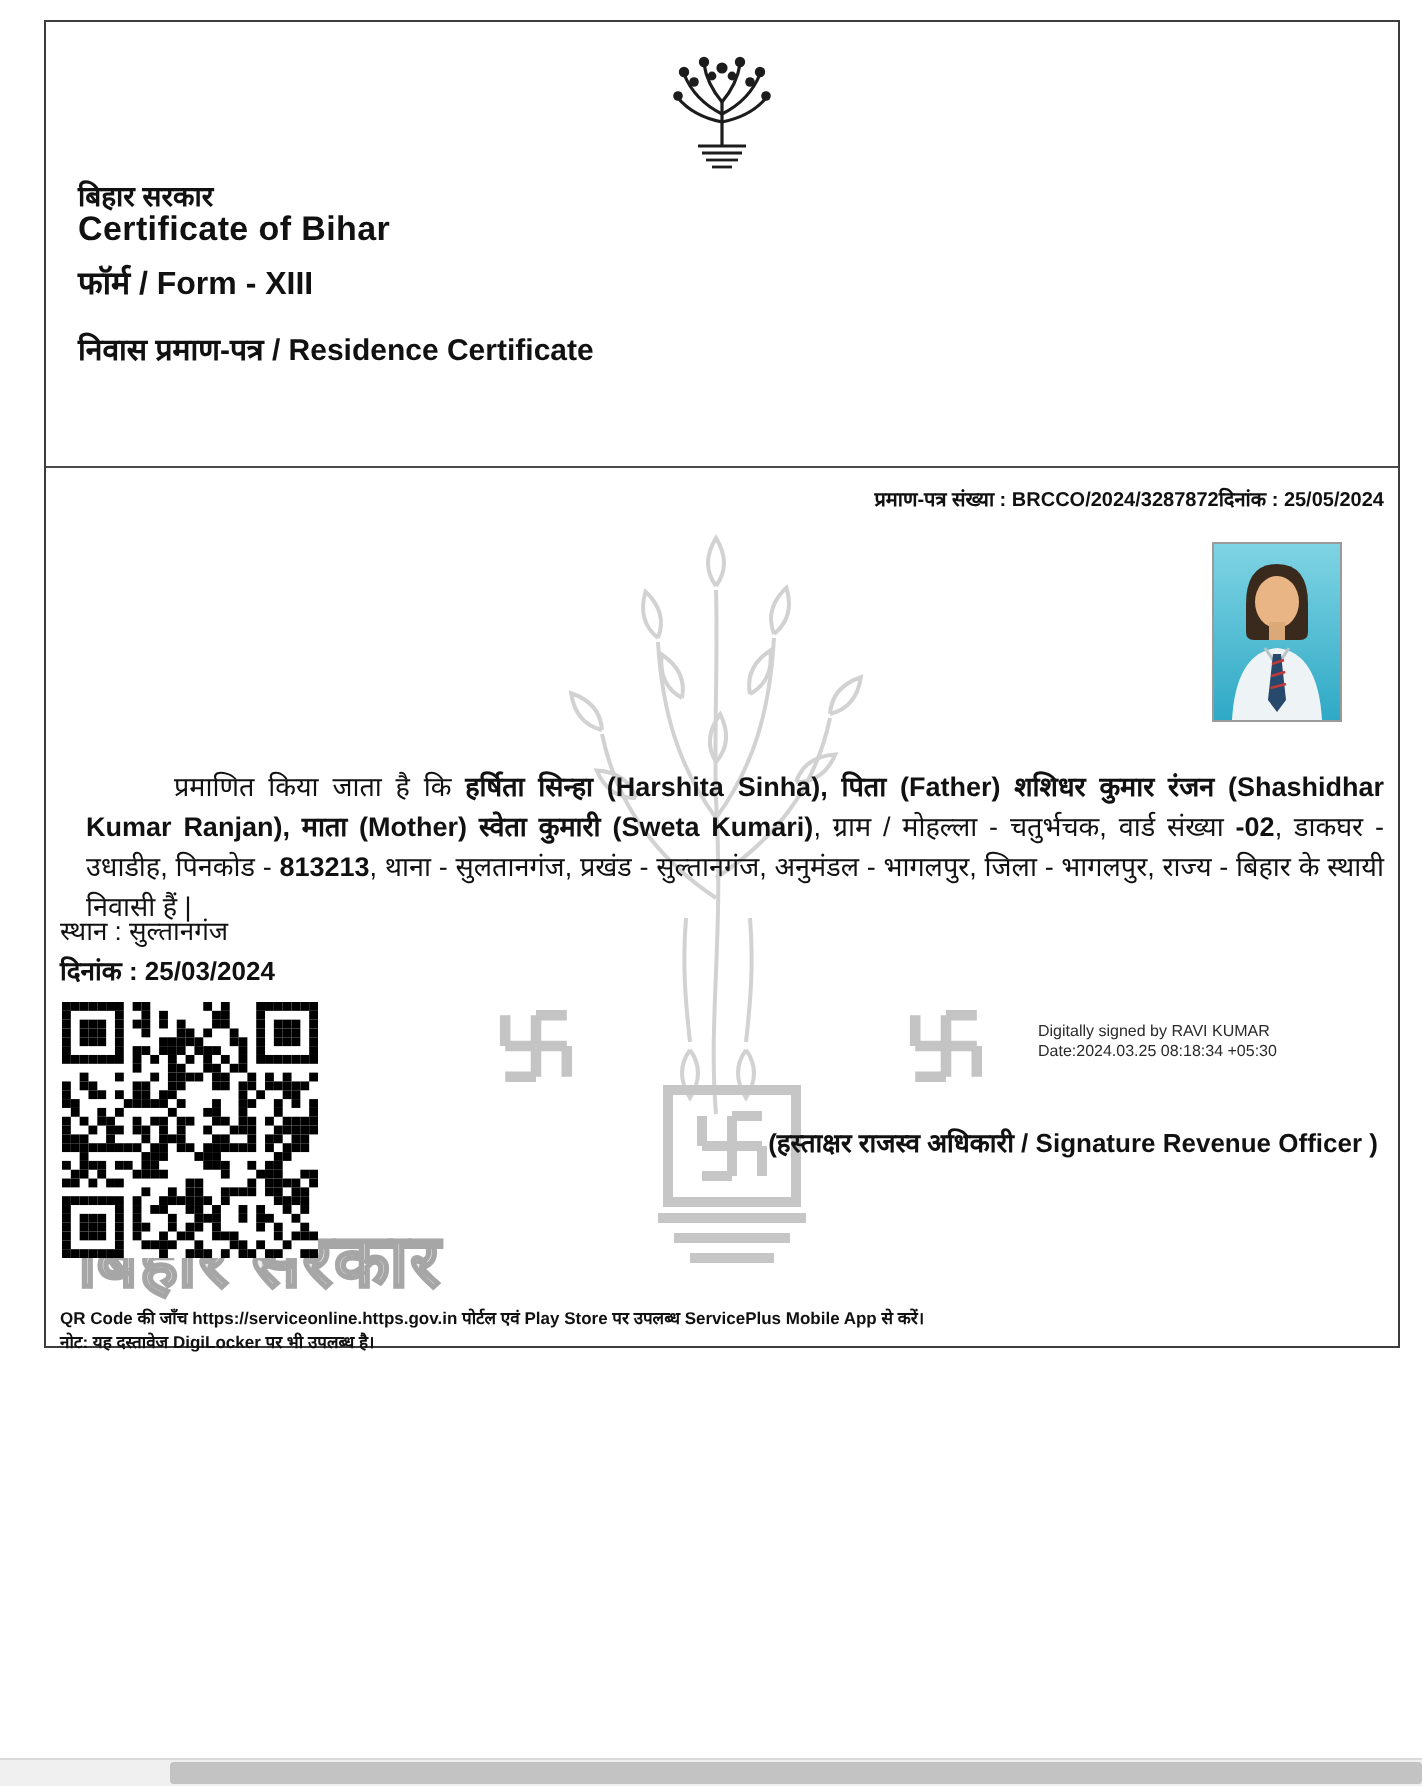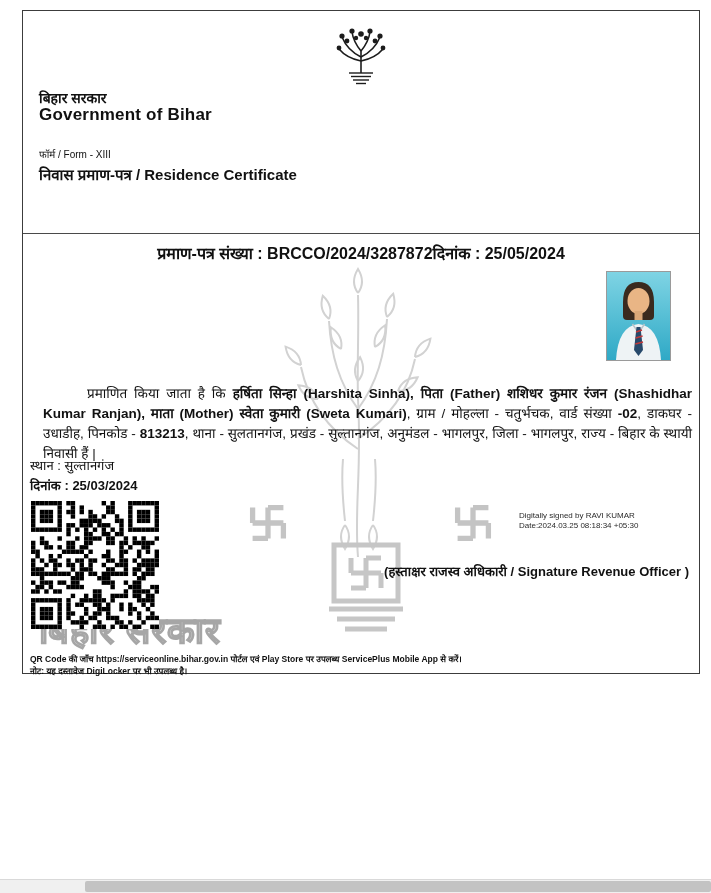--- a/index.html
+++ b/index.html
@@ -8,26 +8,26 @@
   .frame{position:absolute;left:22px;top:10px;width:676px;height:662px;border:1px solid #3c3c3c;}
   .abs{position:absolute;}
   .ctr{left:16px;right:0;text-align:left;}
   .b{font-weight:bold;}
   .fg{z-index:2;}
   .wm{z-index:0;}
   
   .emblem{left:50%;top:16px;transform:translateX(-50%);}
   .h-hindi{top:77px;font-size:14px;font-weight:bold;}
   .h-eng{top:94px;font-size:17px;font-weight:bold;letter-spacing:.2px;}
-  .h-form{top:119px;font-size:10px;font-weight:normal;margin-top:17px;}
+  .h-form{top:119px;font-size:16px;font-weight:bold;}
   .h-title{top:153px;font-size:15px;font-weight:bold;}
   .h-district{top:175px;font-size:14px;font-weight:bold;}
   .rule{top:222px;left:0;width:100%;border-top:1px solid #4a4a4a;height:0;}
-  .meta{top:231px;left:7px;right:7px;display:flex;justify-content:center;
-        font-size:16px;font-weight:bold;}
+  .meta{top:231px;left:7px;right:7px;display:flex;justify-content:flex-end;
+        font-size:10px;font-weight:bold;}
   
   .photo{left:583px;top:260px;width:63px;height:88px;border:1px solid #9a9a9a;overflow:hidden;}
   
   .body-text{top:373px;left:20px;right:7px;margin:0;font-size:13.5px;line-height:20px;
              text-align:justify;text-indent:44px;}
   .place{top:445px;left:7px;font-size:13px;font-weight:normal;}
   .pdate{top:465px;left:7px;font-size:13px;font-weight:bold;}
   .dsig{top:472px;left:496px;font-size:8px;line-height:10px;color:#2a2a2a;margin-top:28px;}
   .qr{left:8px;top:490px;width:128px;height:128px;}
   .officer{top:551px;right:10px;font-size:13px;font-weight:bold;margin-left:16px;}
@@ -127,21 +127,21 @@
         </g>
         <g stroke="#1c1c1c" stroke-width="1.4" fill="none">
           <path d="M20 46 H44"></path>
             <path d="M22 49.5 H42"></path>
             <path d="M24 53 H40"></path>
             <path d="M27 56.5 H37"></path>
         </g>
       </svg>
     </div>
     <div class="abs fg ctr h-hindi">बिहार सरकार</div>
-    <div class="abs fg ctr h-eng">Government of Bihar</div>
+    <div class="abs fg ctr h-eng">Certificate of Bihar</div>
     <div class="abs fg ctr h-form">फॉर्म / Form - XIII</div>
     <div class="abs fg ctr h-title">निवास प्रमाण-पत्र / Residence Certificate</div>
     <div class="abs fg rule"></div>
 
     <div class="abs fg meta">
       <div>
         <span>प्रमाण-पत्र संख्या : </span><span>BRCCO/2024/3287872</span>
       </div>
       <div>
         <span>दिनांक : </span><span>25/05/2024</span>
@@ -593,20 +593,20 @@
           <rect x="88.0" y="123.2" width="4.4" height="4.4"></rect>
           <rect x="92.4" y="123.2" width="4.4" height="4.4"></rect>
           <rect x="101.2" y="123.2" width="4.4" height="4.4"></rect>
           <rect x="105.6" y="123.2" width="4.4" height="4.4"></rect>
           <rect x="118.8" y="123.2" width="4.4" height="4.4"></rect>
           <rect x="123.2" y="123.2" width="4.4" height="4.4"></rect>
         </svg></div>
 
     <div class="abs fg officer">(हस्ताक्षर राजस्व अधिकारी / Signature Revenue Officer )</div>
 
-    <div class="abs fg notes1">QR Code की जाँच https://serviceonline.bihar.gov.in पोर्टल एवं Play Store पर उपलब्ध ServicePlus Mobile App से करें।</div>
+    <div class="abs fg notes1">QR Code की जाँच https://serviceonline.https.gov.in पोर्टल एवं Play Store पर उपलब्ध ServicePlus Mobile App से करें।</div>
     <div class="abs fg notes2">नोट: यह दस्तावेज DigiLocker पर भी उपलब्ध है।</div>
   </div>
 
   <div class="scrollbar">
     <div class="thumb"></div>
   </div>
 </div>
 
 </body></html>

